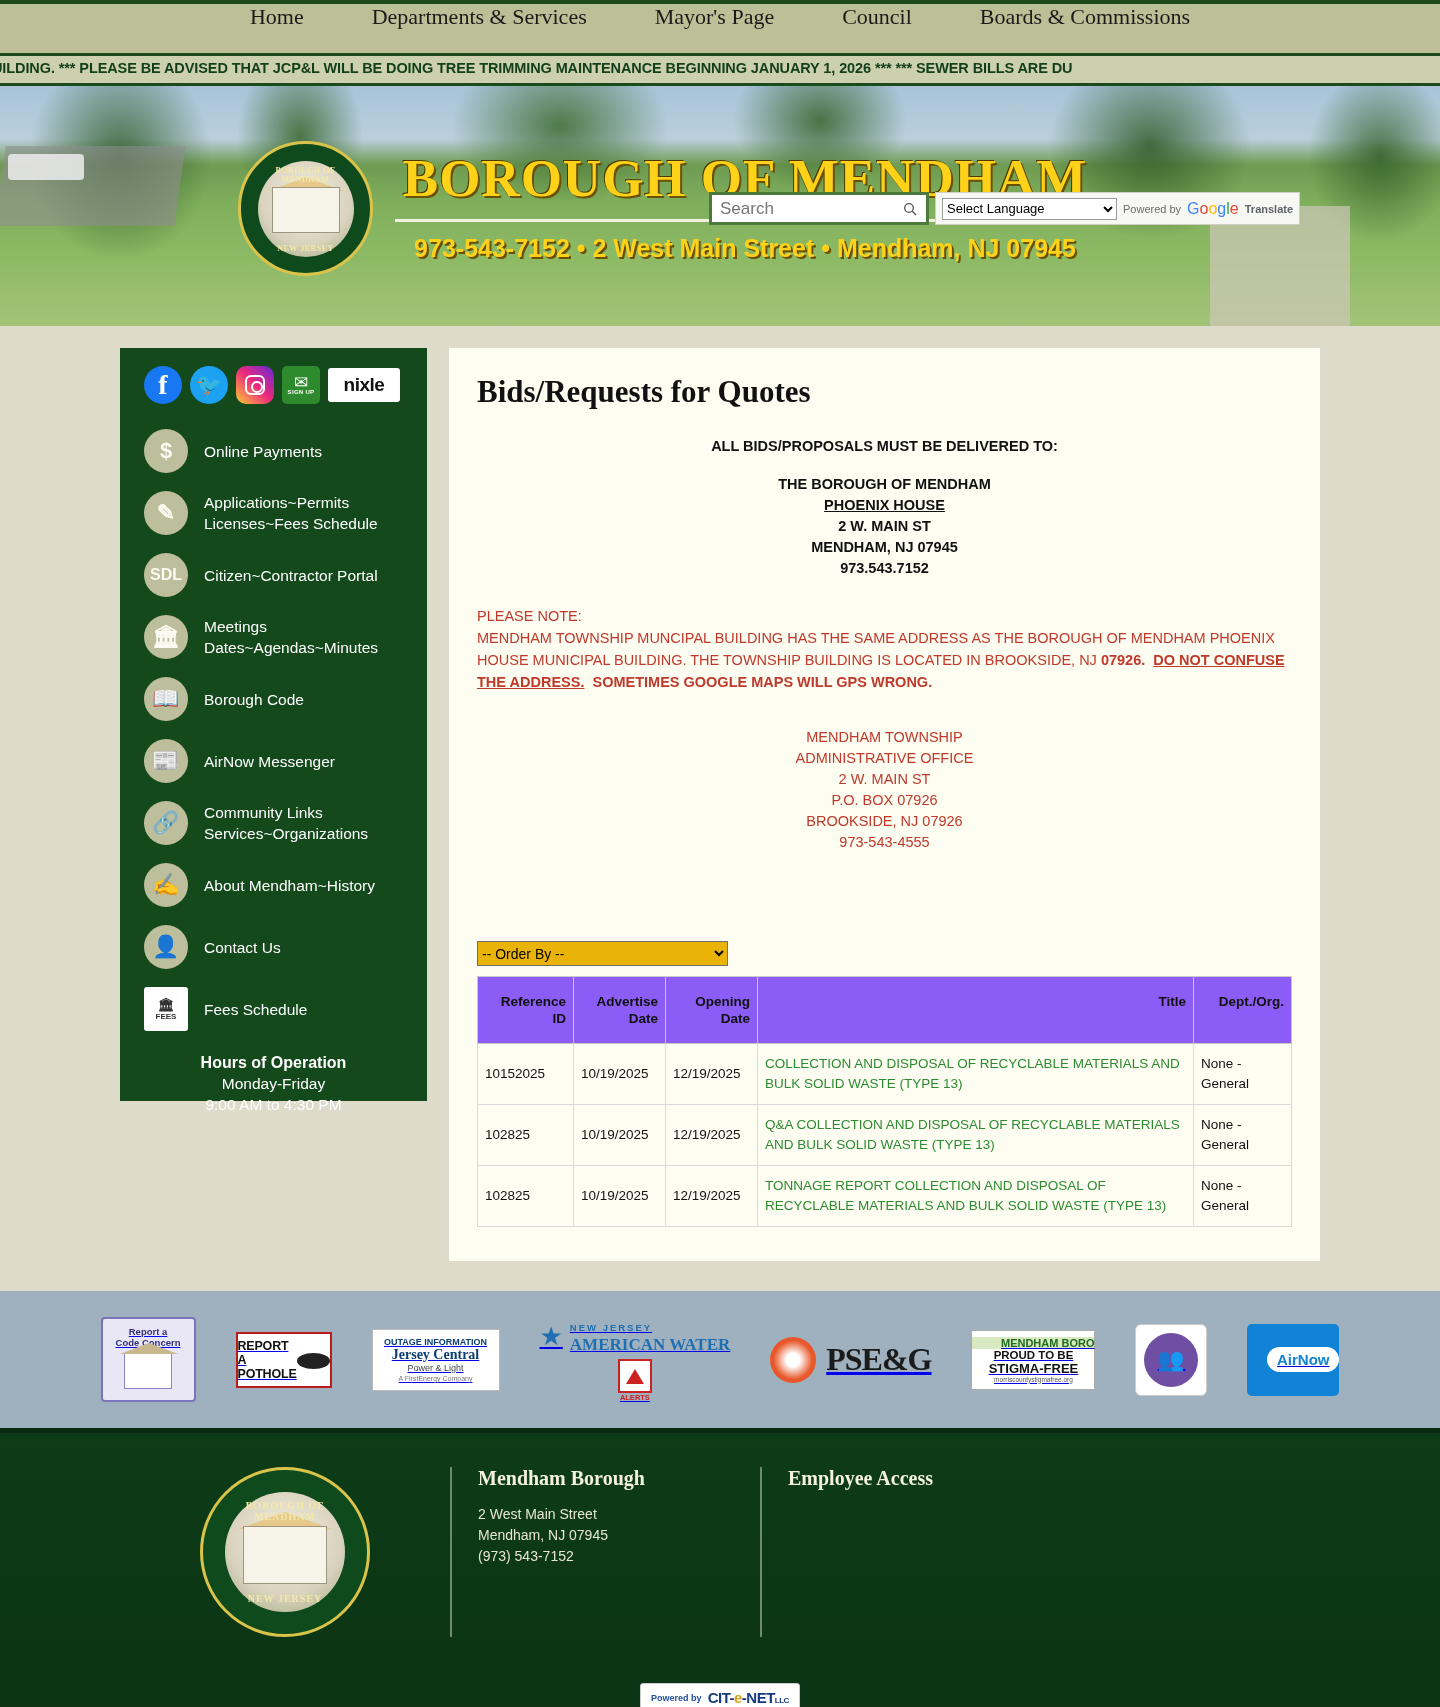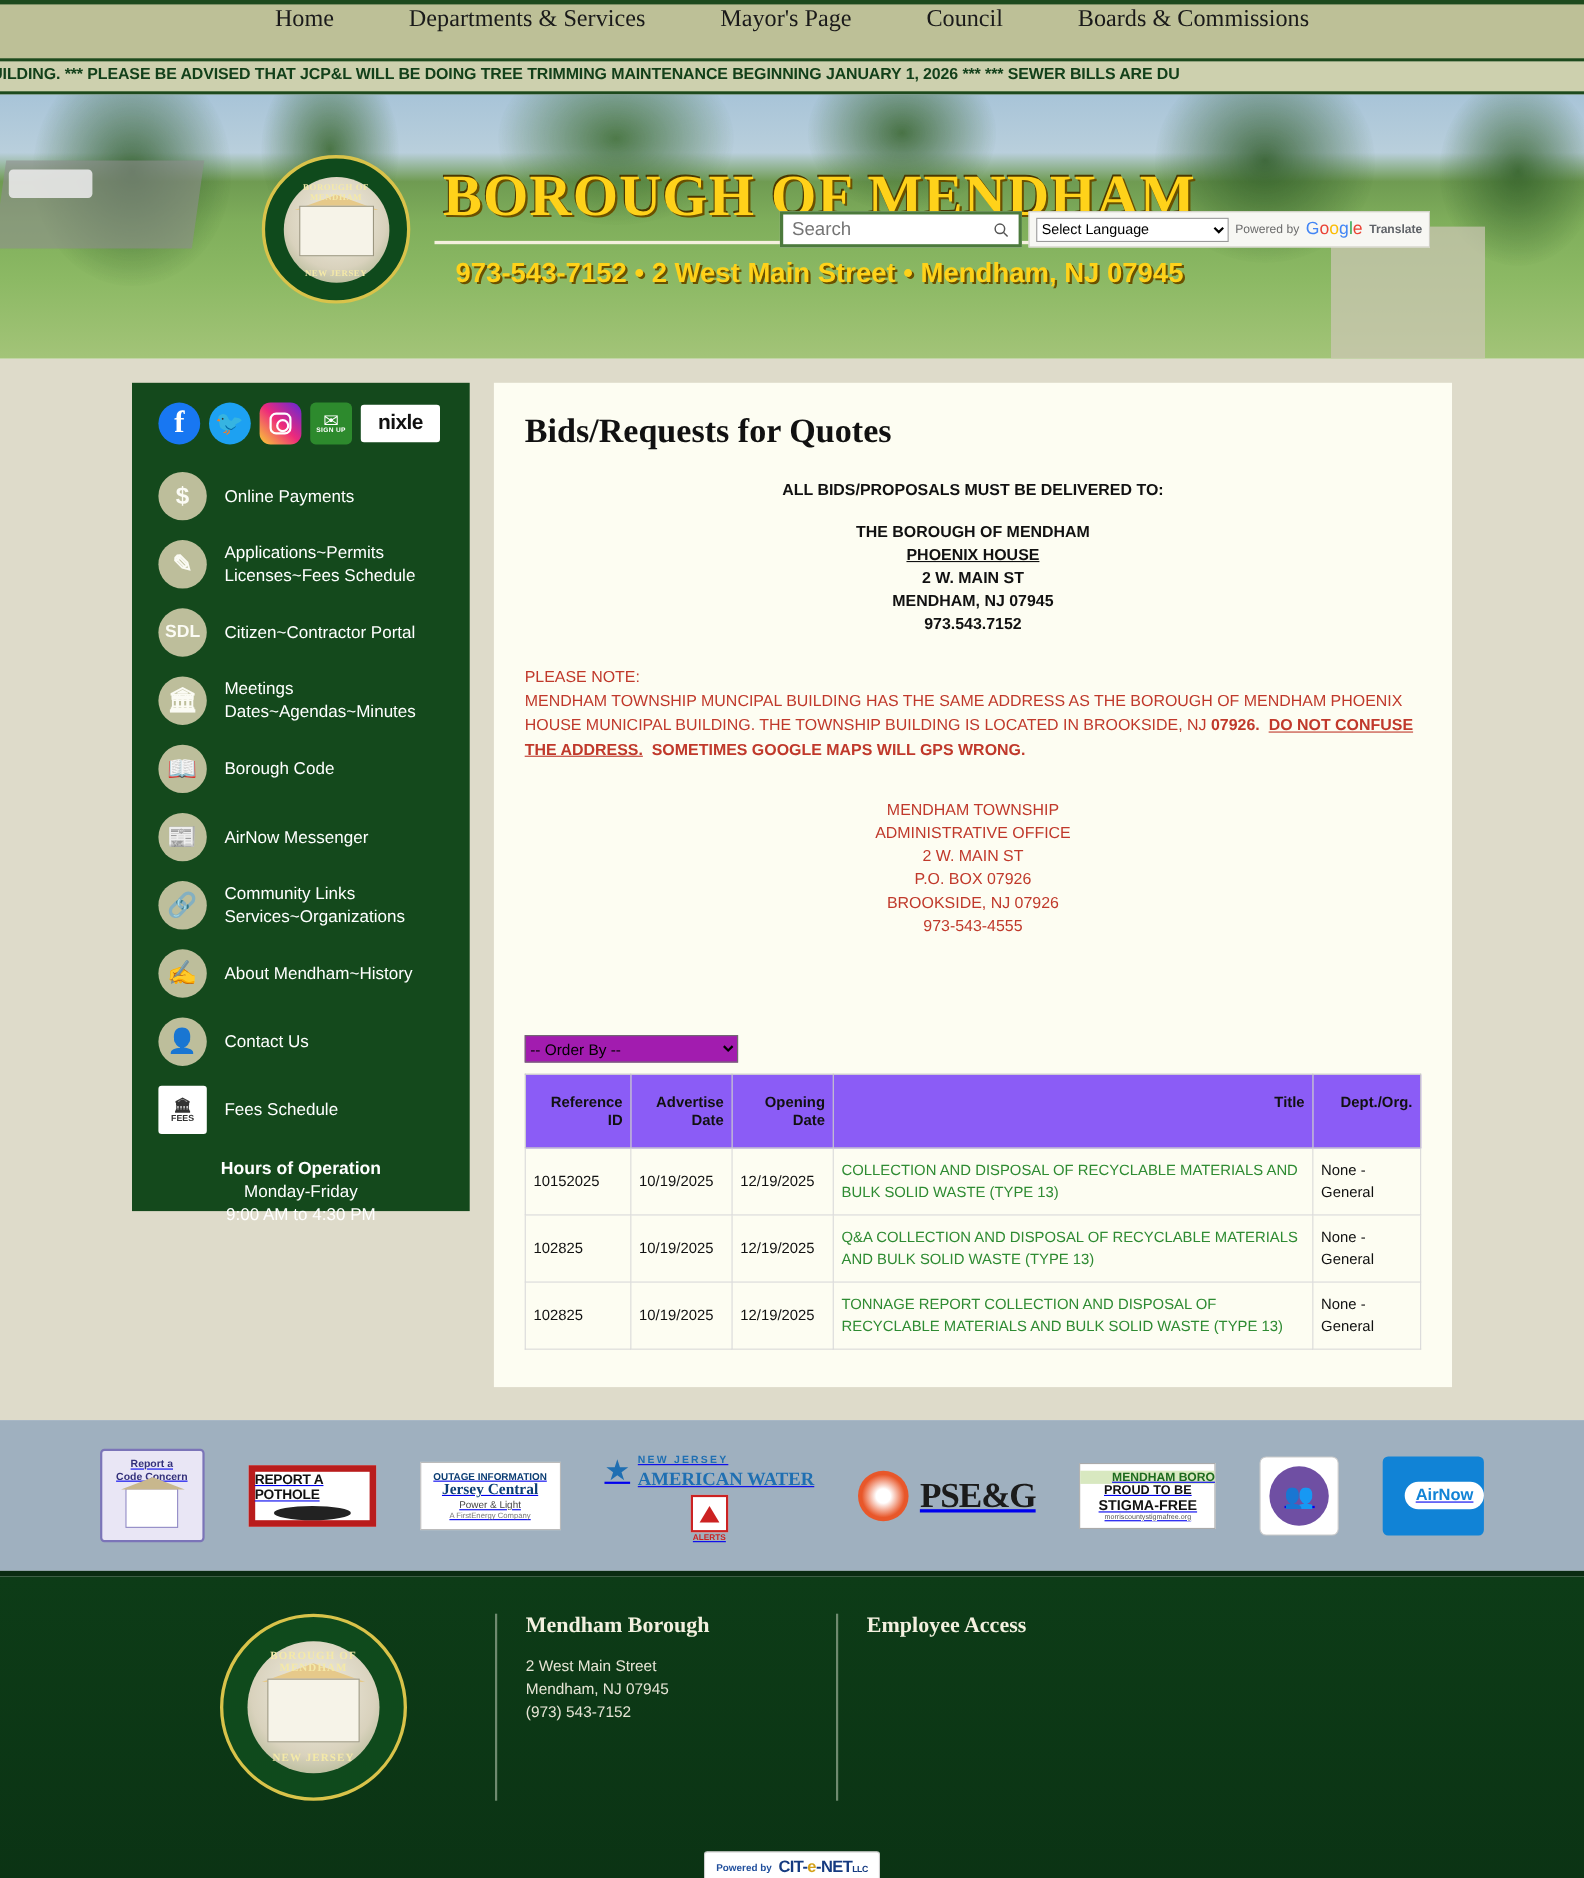--- a/index.html
+++ b/index.html
@@ -252,25 +252,25 @@
   .addr-line u { text-decoration: underline; }
 
   .note { color: #c0392b; font-size: 14.5px; line-height: 22px; margin-top: 26px; }
   .note .strong-u { font-weight: bold; text-decoration: underline; }
   .note b { font-weight: bold; }
 
   .twp { color:#c0392b; font-size:14.5px; line-height:21px; text-align:center; margin-top: 34px; }
 
   .orderby {
     margin-top: 88px; margin-bottom: 10px;
-    width: 194px; height: 25px;
+    width: 251px; height: 25px;
     font-size: 14px;
     font-family: "Liberation Sans", sans-serif;
     border: 1px solid #6e6e6e;
-    background: #a21caf;
+    background: #eab308;
   }
 
   table.bids { width: 100%; border-collapse: collapse; font-size: 13.5px; }
   table.bids th {
     background: #8b5cf6;
     border: 1px solid #c9c9c9;
     text-align: right;
     padding: 16px 7px;
     font-weight: bold;
     color:#111;
@@ -292,21 +292,21 @@
     background: #9fb0bf;
     padding: 26px 0;
     display: flex; align-items:center; justify-content:center; gap: 40px;
   }
   .logo { display:flex; align-items:center; justify-content:center; }
   .lg-code { width:95px;height:85px;background:#e9e6f5;border:2px solid #7b74b8;border-radius:4px;
              display:flex;flex-direction:column;align-items:center;justify-content:flex-start;padding-top:7px;}
   .lg-code .t{font-size:9.5px;color:#33307a;font-weight:bold;line-height:11px;text-align:center;}
   .lg-code .house{margin-top:5px;width:48px;height:36px;background:#fff;border:1px solid #8d86c4;position:relative;}
   .lg-code .house:before{content:"";position:absolute;left:-5px;top:-11px;border-left:29px solid transparent;border-right:29px solid transparent;border-bottom:11px solid #c8b78d;}
-  .lg-pot { width:116px;height:56px;background:#fff;border:6px solid #b91c1c;display:flex;flex-direction:column;align-items:center;justify-content:center;}
+  .lg-pot { width:96px;height:56px;background:#fff;border:2px solid #b91c1c;display:flex;flex-direction:row;align-items:center;justify-content:center;}
   .lg-pot .t{font-size:12.5px;font-weight:bold;color:#111;letter-spacing:-.2px;}
   .lg-pot .hole{width:70px;height:16px;background:#222;border-radius:50%;margin-top:3px;}
   .lg-jcpl { width:128px;height:62px;background:#fff;border:1px solid #bbb;display:flex;flex-direction:column;align-items:center;justify-content:center;}
   .lg-jcpl .t1{font-size:9px;font-weight:bold;color:#0b3d73;}
   .lg-jcpl .t2{font-size:14px;font-weight:bold;color:#0b3d73;font-family:"Liberation Serif",serif;}
   .lg-jcpl .t3{font-size:9px;color:#444;}
   .lg-jcpl .t4{font-size:7px;color:#777;margin-top:2px;}
   .lg-njaw{display:flex;flex-direction:column;align-items:center;}
   .lg-njaw .row{display:flex;align-items:center;gap:7px;}
   .lg-njaw .star{color:#1f6fb2;font-size:26px;}

